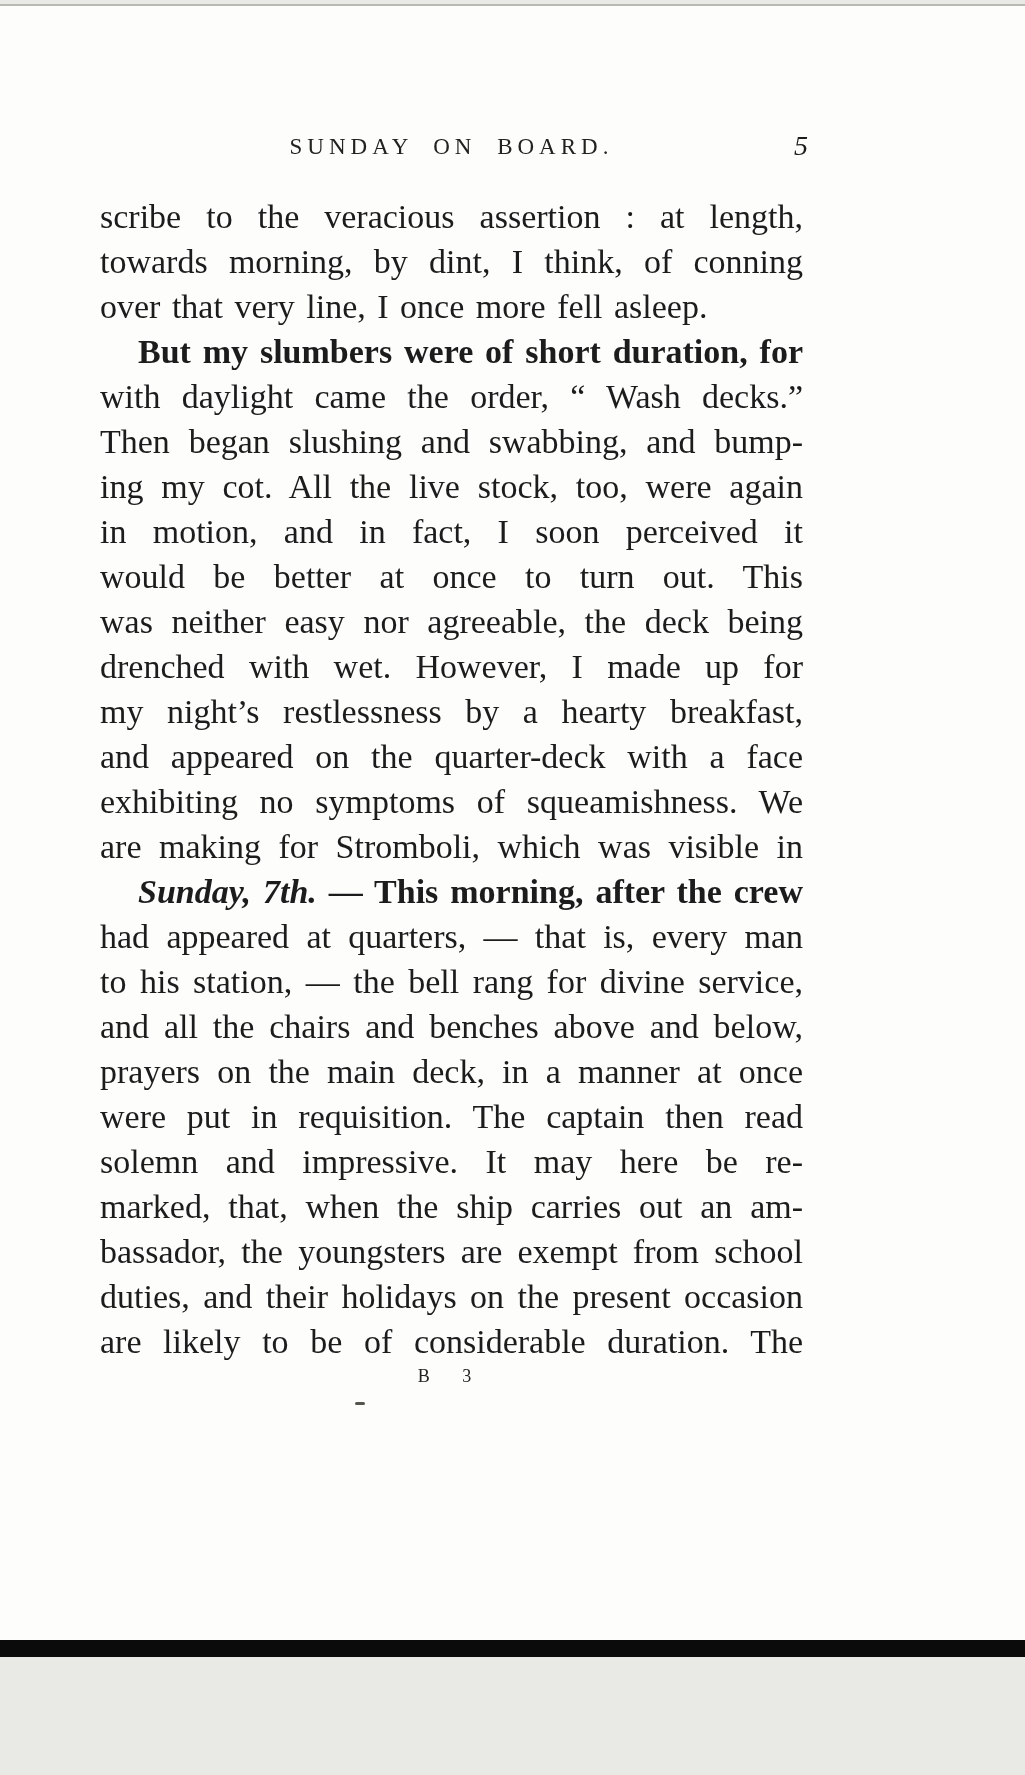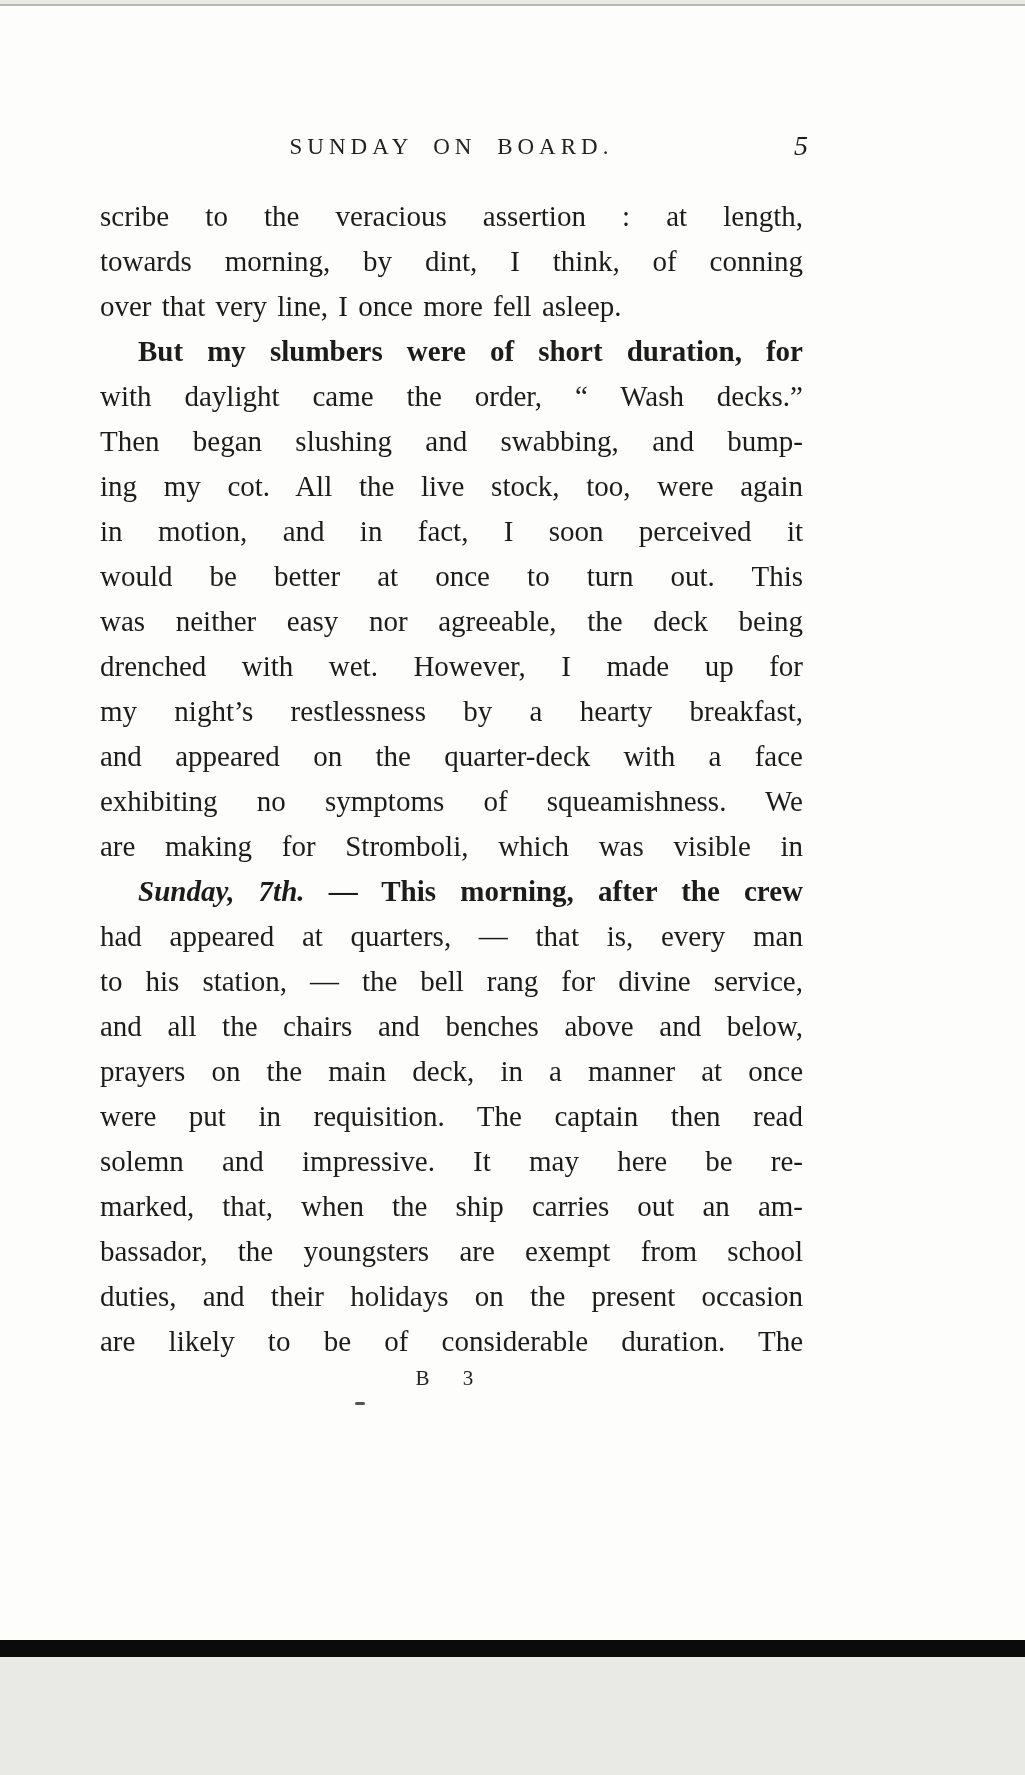--- a/index.html
+++ b/index.html
@@ -54,21 +54,21 @@
     right: -6px;
     top: -4px;
     font-size: 28px;
     font-style: italic;
     letter-spacing: 1px;
   }
   .page-body {
     margin-top: 26px;
   }
   .line {
-    font-size: 29px;
+    font-size: 34px;
     line-height: 45px;
     white-space: normal;
     text-align: left;
     word-spacing: 3px;
   }
   .line.just {
     text-align: justify;
     text-align-last: justify;
   }
   .line.indent {
@@ -77,21 +77,21 @@
   }
   .line em {
     font-style: italic;
   }
   .page-footer {
     margin-top: 2px;
     text-align: center;
     position: relative;
   }
   .signature-mark {
-    font-size: 21px;
+    font-size: 18px;
     letter-spacing: 14px;
     color: #23231f;
   }
   .scan-artifact {
     position: absolute;
     left: 355px;
     top: 1398px;
     width: 10px;
     height: 3px;
     background: #55554f;

